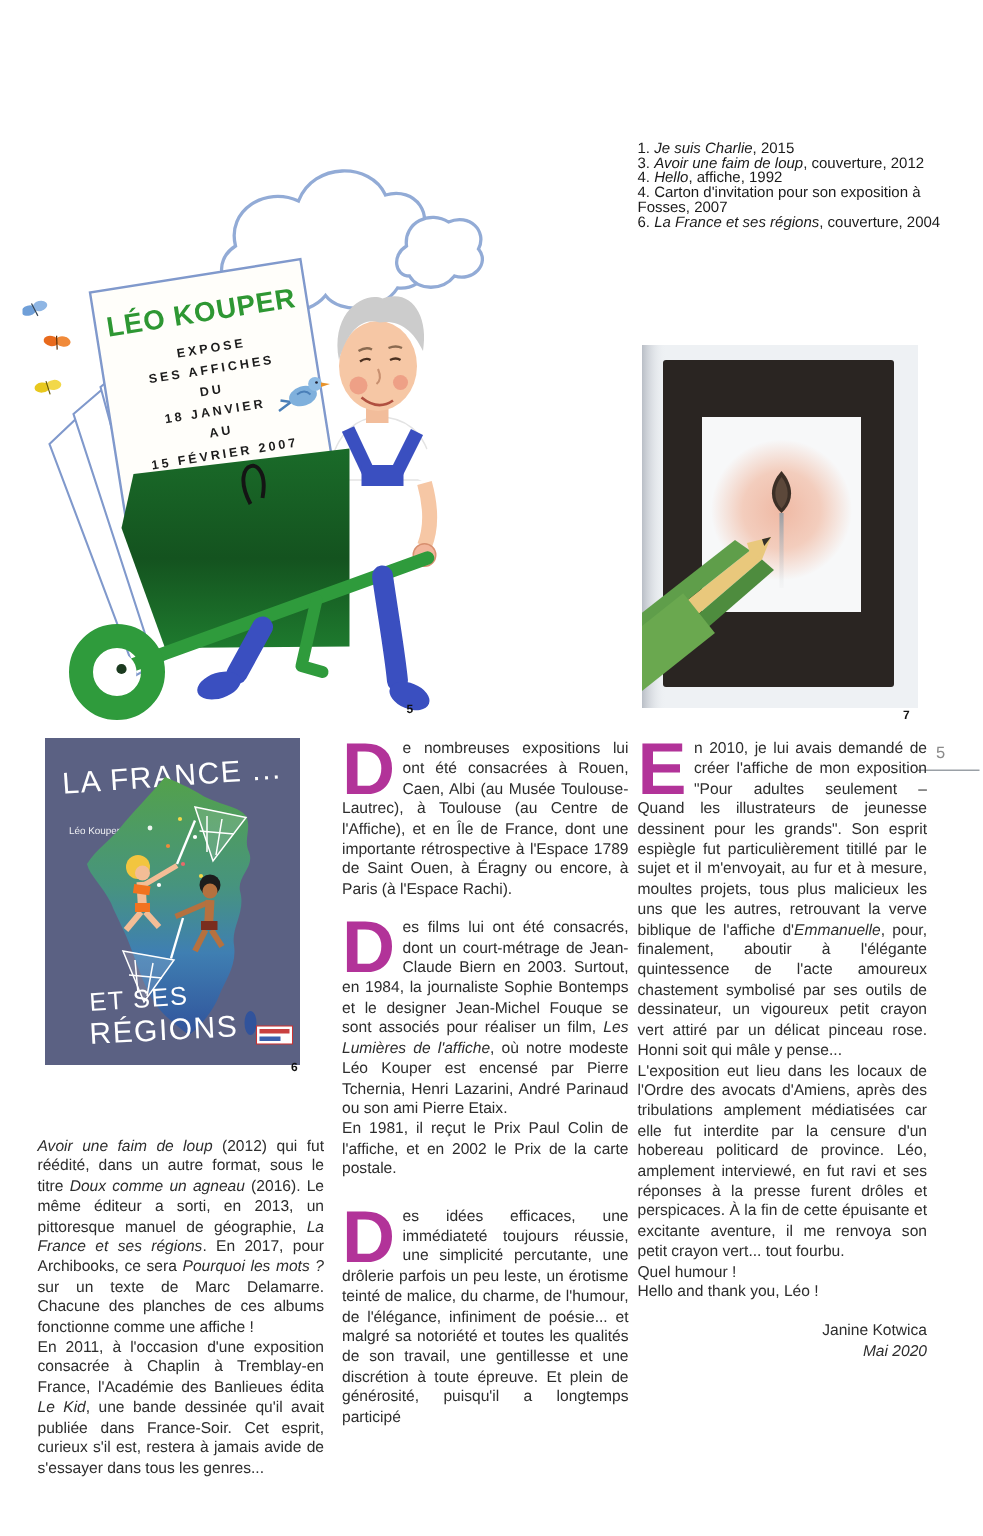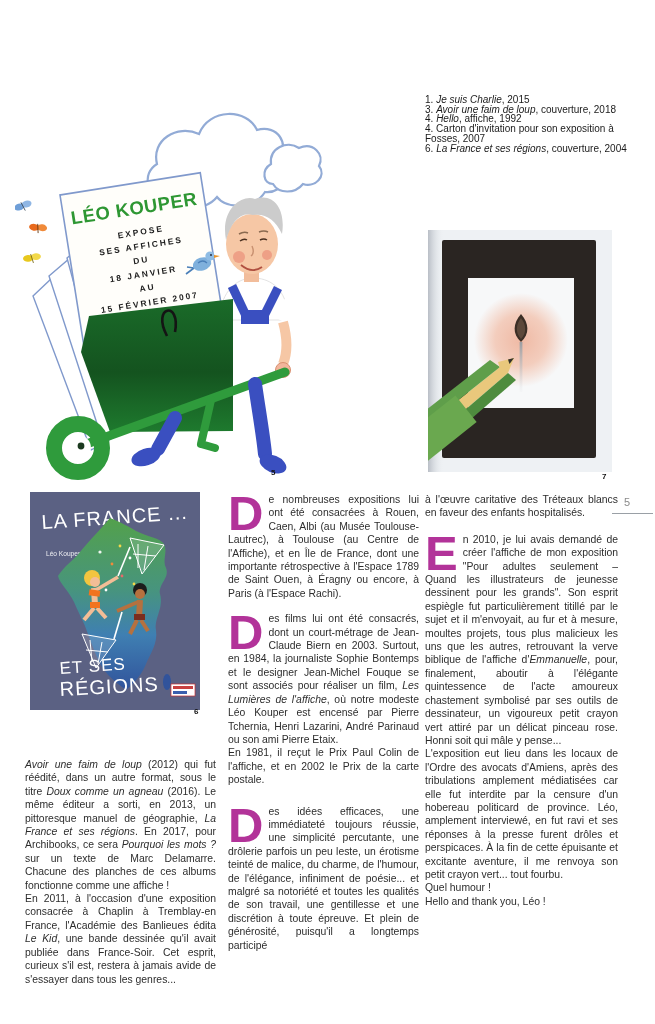--- a/index.html
+++ b/index.html
@@ -134,21 +134,21 @@
     <circle cx="63" cy="348" r="24" fill="none" stroke="#2f9b3c" stroke-width="16"></circle>
     <circle cx="63" cy="348" r="13" fill="#ffffff"></circle>
     <circle cx="66" cy="346" r="3.4" fill="#1b3a1f"></circle>
   </g>
 </svg>
 </div>
 <div class="abs fignum" style="left:271px;top:468px;">5</div>
 
 <div class="abs captions" style="left:425px;top:95px;">
   <div><span>1. </span><i>Je suis Charlie</i><span>, 2015</span></div>
-  <div><span>3. </span><i>Avoir une faim de loup</i><span>, couverture, 2018</span></div>
+  <div><span>3. </span><i>Avoir une faim de loup</i><span>, couverture, 2012</span></div>
   <div><span>4. </span><i>Hello</i><span>, affiche, 1992</span></div>
   <div><span>4. Carton d'invitation pour son exposition à Fosses, 2007</span></div>
   <div><span>6. </span><i>La France et ses régions</i><span>, couverture, 2004</span></div>
 </div>
 
 <div class="abs" style="left:428px;top:230px;width:184px;height:242px;">
 <svg viewBox="0 0 184 242" width="184" height="242">
   <defs>
     <radialGradient id="glow" cx="0.5" cy="0.5" r="0.5">
       <stop offset="0" stop-color="#efb9a4"></stop>
@@ -278,17 +278,20 @@
   </p>
   <p style="margin-bottom:18px;">
     <span class="dropcap">D</span><span><span>es films lui ont été consacrés, dont un court-métrage de Jean-Claude Biern en 2003. Surtout, en 1984, la journaliste Sophie Bontemps et le designer Jean-Michel Fouque se sont associés pour réaliser un film, </span><i>Les Lumières de l'affiche</i><span>, où notre modeste Léo Kouper est encensé par Pierre Tchernia, Henri Lazarini, André Parinaud ou son ami Pierre Etaix.</span><br><span>En 1981, il reçut le Prix Paul Colin de l'affiche, et en 2002 le Prix de la carte postale.</span></span>
   </p>
   <p>
     <span class="dropcap">D</span><span><span>es idées efficaces, une immédiateté toujours réussie, une simplicité percutante, une drôlerie parfois un peu leste, un érotisme teinté de malice, du charme, de l'humour, de l'élégance, infiniment de poésie... et malgré sa notoriété et toutes les qualités de son travail, une gentillesse et une discrétion à toute épreuve. Et plein de générosité, puisqu'il a longtemps participé</span></span>
   </p>
 </div>
 
 <div class="abs col" style="left:425px;top:493px;width:193px;">
-  <p class="intro"><span>à l'œuvre caritative des Tréteaux blancs en faveur des enfants hospitalisés.</span></p>
   <p>
     <span class="dropcap">E</span><span><span>n 2010, je lui avais demandé de créer l'affiche de mon exposition "Pour adultes seulement – Quand les illustrateurs de jeunesse dessinent pour les grands". Son esprit espiègle fut particulièrement titillé par le sujet et il m'envoyait, au fur et à mesure, moultes projets, tous plus malicieux les uns que les autres, retrouvant la verve biblique de l'affiche d'</span><i>Emmanuelle</i><span>, pour, finalement, aboutir à l'élégante quintessence de l'acte amoureux chastement symbolisé par ses outils de dessinateur, un vigoureux petit crayon vert attiré par un délicat pinceau rose. Honni soit qui mâle y pense...</span><br><span>L'exposition eut lieu dans les locaux de l'Ordre des avocats d'Amiens, après des tribulations amplement médiatisées car elle fut interdite par la censure d'un hobereau politicard de province. Léo, amplement interviewé, en fut ravi et ses réponses à la presse furent drôles et perspicaces. À la fin de cette épuisante et excitante aventure, il me renvoya son petit crayon vert... tout fourbu.</span><br><span>Quel humour !</span><br><span>Hello and thank you, Léo !</span></span>
   </p>
+  <div class="signature">
+    <div>Janine Kotwica</div>
+    <div class="date">Mai 2020</div>
+  </div>
 </div>
 
 </body></html>

